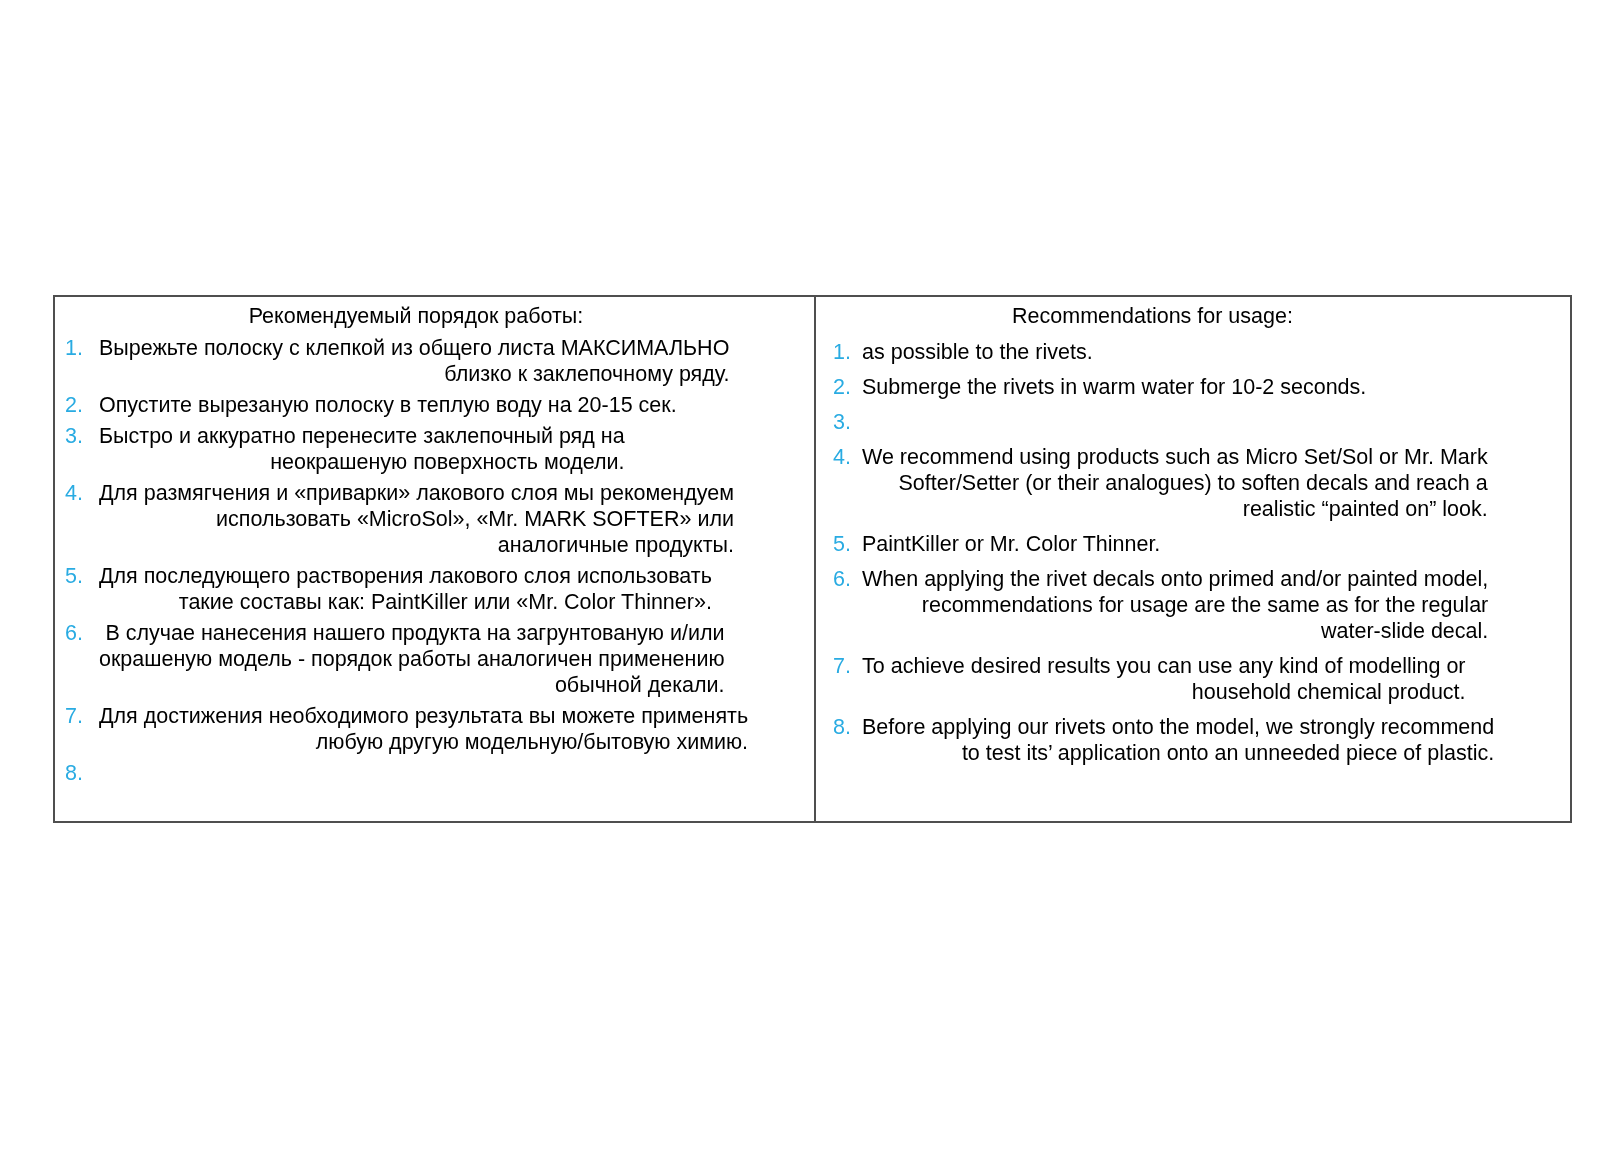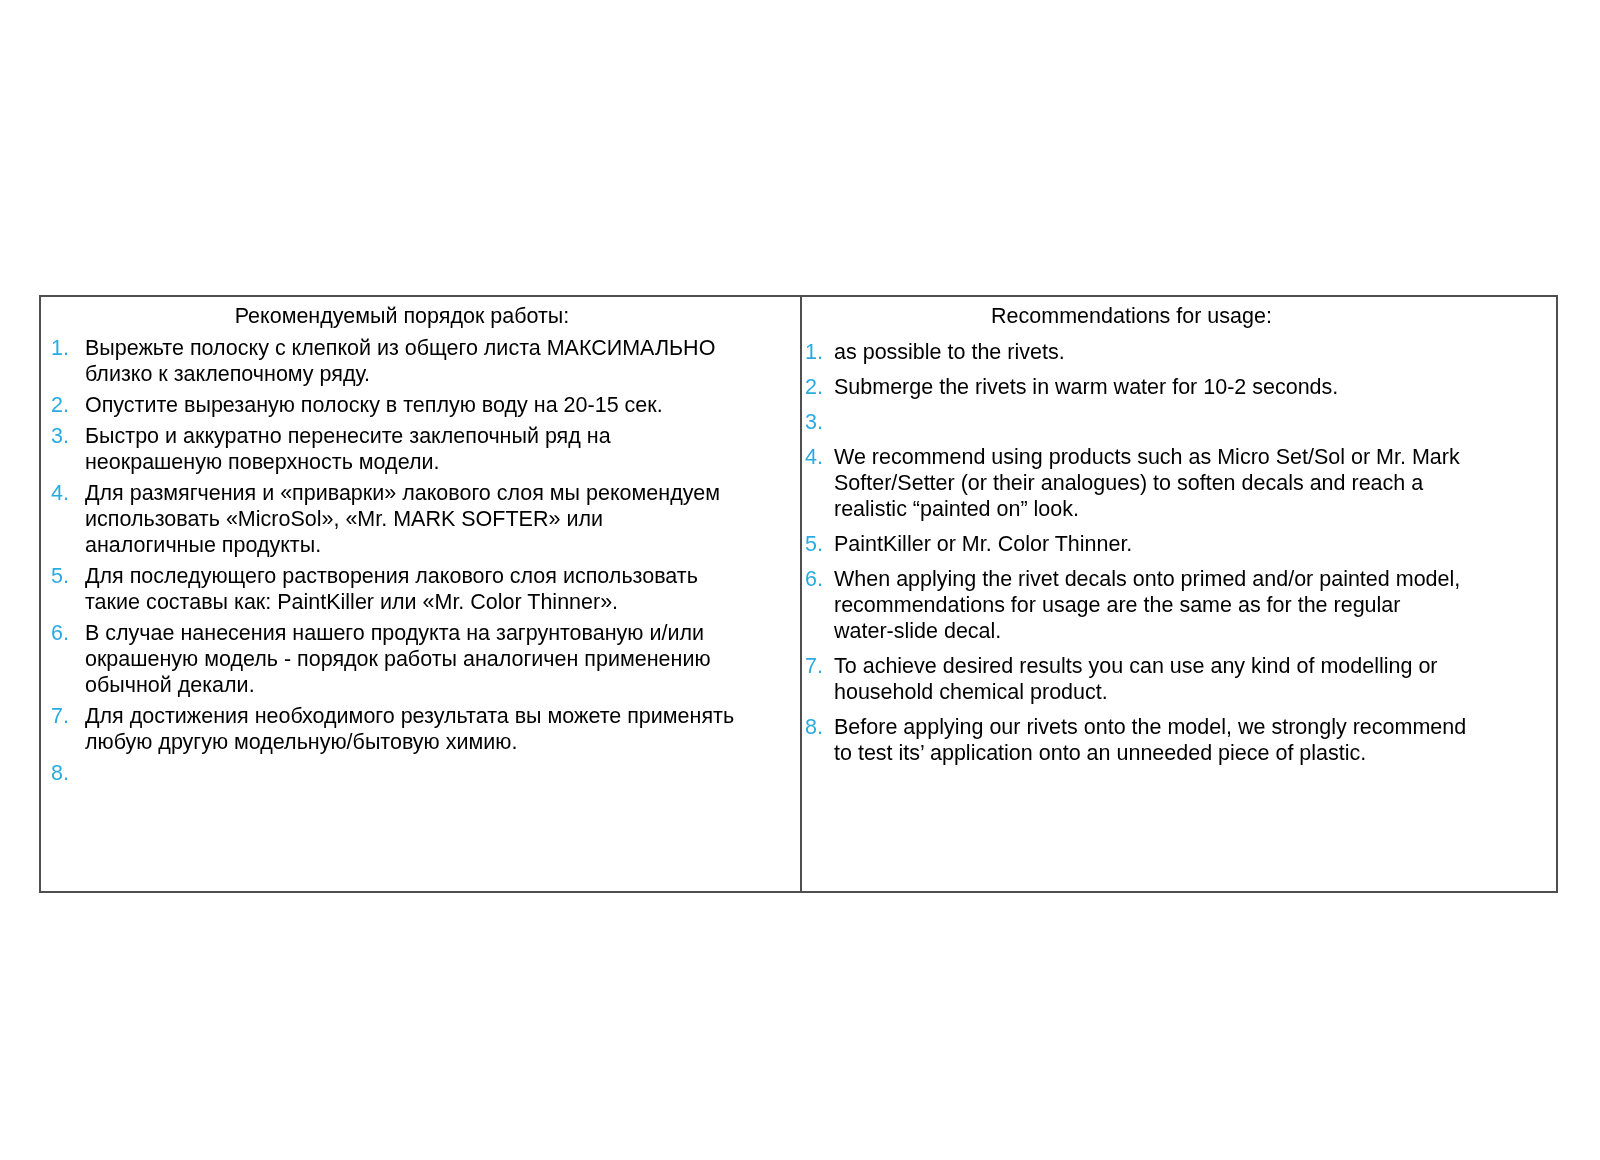--- a/index.html
+++ b/index.html
@@ -6,43 +6,43 @@
   body {
     width: 1600px;
     height: 1160px;
     background: var(--page-bg, #ffffff);
     font-family: "Liberation Sans", sans-serif;
     position: relative;
     overflow: hidden;
   }
   .panel {
     position: absolute;
-    left: 39px;
+    left: 53px;
     top: 295px;
     width: 1519px;
-    height: 598px;
+    height: 528px;
     box-sizing: border-box;
     border: 2px solid var(--border-color, #4f4f4f);
     background: var(--page-bg, #ffffff);
     display: flex;
   }
   .col {
     box-sizing: border-box;
     overflow: hidden;
     padding-top: 6px;
   }
   .col-left {
     width: 761px;
     border-right: 2px solid var(--border-color, #4f4f4f);
     padding-left: 10px;
     padding-right: 2px;
   }
   .col-right {
     flex: 1;
-    padding-left: 3px;
+    padding-left: 17px;
     padding-right: 2px;
   }
   .col-title {
     font-size: 21.5px;
     line-height: 27px;
     color: var(--text-color, #000000);
     text-align: center;
     margin-bottom: 4px;
   }
   .col-left .col-title  { padding-right: 45px; }
@@ -58,21 +58,21 @@
     font-size: 21.5px;
     line-height: 26px;
     flex: 0 0 34px;
   }
   .col-right .item-number { flex-basis: 29px; }
   .item-text {
     font-size: 21.5px;
     line-height: 26px;
     color: var(--text-color, #000000);
   }
-  .item-text .line { white-space: pre; }
+  .item-text .line { white-space: pre; text-align: right; }
 </style>
 </head>
 <body>
 
 <div class="panel">
   <div class="col col-left">
     <div class="col-title">Рекомендуемый порядок работы:</div>
     <div>
         <div class="item">
           <div class="item-number">1.</div>

